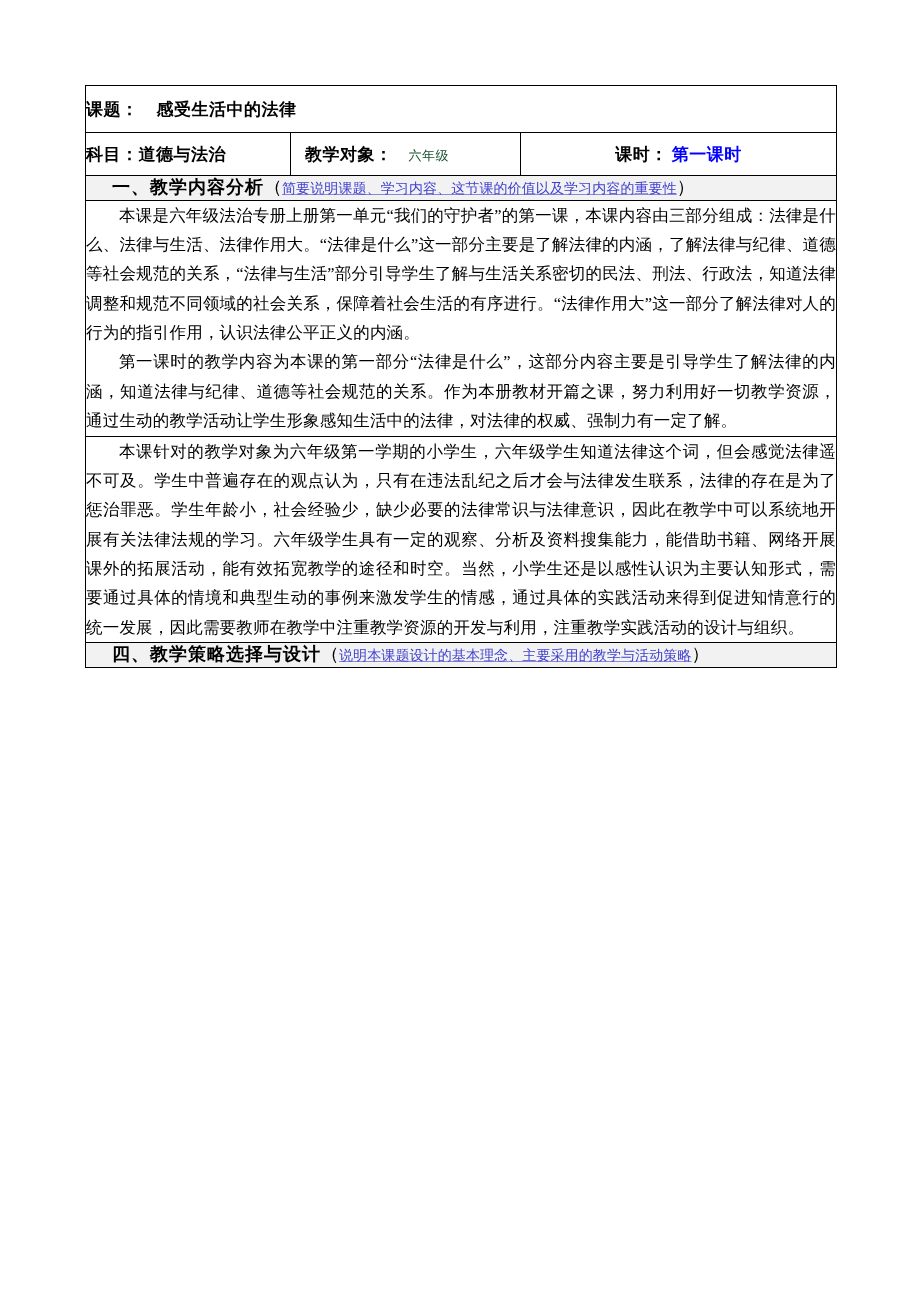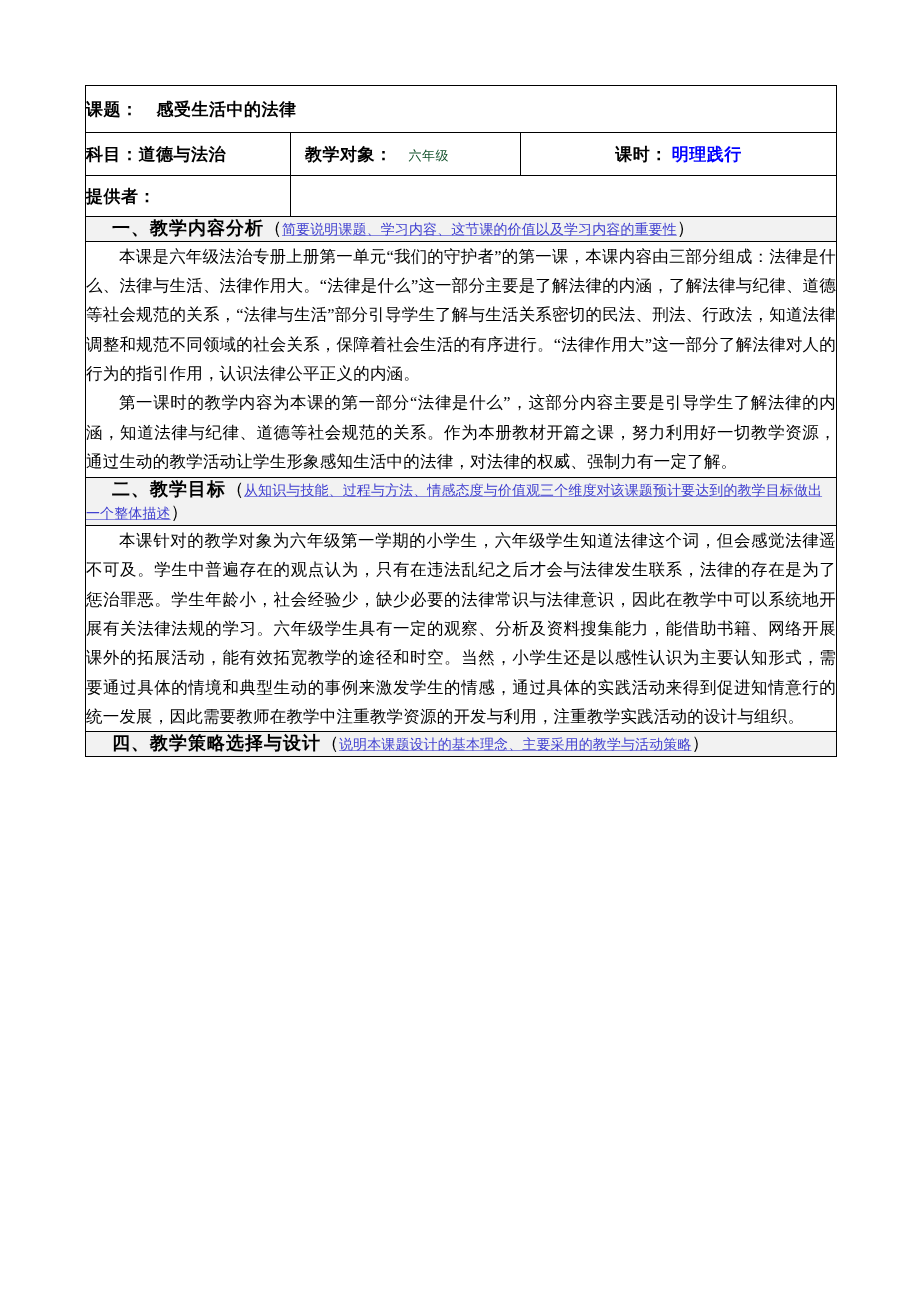--- a/index.html
+++ b/index.html
@@ -138,54 +138,39 @@
         <td class="cell-pad">
           <span class="lbl">科目：道德与法治</span>
         </td>
         <td class="cell-pad" style="padding-left:14px">
           <span class="lbl">教学对象：</span>
           <span style="display:inline-block;width:8px"></span>
           <span class="val-small">六年级</span>
         </td>
         <td class="cell-pad meta-right">
           <span class="lbl">课时：</span>
-          <span class="val-blue">明理践行</span>
+          <span class="val-blue">第一课时</span>
         </td>
       </tr>
 
-      <tr class="row-prov">
-        <td class="cell-pad">
-          <span class="lbl">提供者：</span>
-        </td>
-        <td colspan="2" class="cell-pad">
-          <span class="val-title"></span>
-        </td>
-      </tr>
 
       <tr>
         <td colspan="3" class="sec-head">
           <div class="sec-head-inner">
             <span class="sec-num">一、教学内容分析</span><span class="sec-paren">（</span><span class="sec-note">简要说明课题、学习内容、这节课的价值以及学习内容的重要性</span><span class="sec-paren">）</span>
           </div>
         </td>
       </tr>
       <tr>
         <td colspan="3" class="body-cell">
           <p class="para">本课是六年级法治专册上册第一单元“我们的守护者”的第一课，本课内容由三部分组成：法律是什么、法律与生活、法律作用大。“法律是什么”这一部分主要是了解法律的内涵，了解法律与纪律、道德等社会规范的关系，“法律与生活”部分引导学生了解与生活关系密切的民法、刑法、行政法，知道法律调整和规范不同领域的社会关系，保障着社会生活的有序进行。“法律作用大”这一部分了解法律对人的行为的指引作用，认识法律公平正义的内涵。</p>
           <p class="para">第一课时的教学内容为本课的第一部分“法律是什么”，这部分内容主要是引导学生了解法律的内涵，知道法律与纪律、道德等社会规范的关系。作为本册教材开篇之课，努力利用好一切教学资源，通过生动的教学活动让学生形象感知生活中的法律，对法律的权威、强制力有一定了解。</p>
         </td>
       </tr>
 
-      <tr>
-        <td colspan="3" class="sec-head">
-          <div class="sec-head-inner">
-            <span class="sec-num">二、教学目标</span><span class="sec-paren">（</span><span class="sec-note">从知识与技能、过程与方法、情感态度与价值观三个维度对该课题预计要达到的教学目标做出一个整体描述</span><span class="sec-paren">）</span>
-          </div>
-        </td>
-      </tr>
 
       <tr>
         <td colspan="3" class="body-cell">
           <p class="para">本课针对的教学对象为六年级第一学期的小学生，六年级学生知道法律这个词，但会感觉法律遥不可及。学生中普遍存在的观点认为，只有在违法乱纪之后才会与法律发生联系，法律的存在是为了惩治罪恶。学生年龄小，社会经验少，缺少必要的法律常识与法律意识，因此在教学中可以系统地开展有关法律法规的学习。六年级学生具有一定的观察、分析及资料搜集能力，能借助书籍、网络开展课外的拓展活动，能有效拓宽教学的途径和时空。当然，小学生还是以感性认识为主要认知形式，需要通过具体的情境和典型生动的事例来激发学生的情感，通过具体的实践活动来得到促进知情意行的统一发展，因此需要教师在教学中注重教学资源的开发与利用，注重教学实践活动的设计与组织。</p>
         </td>
       </tr>
 
       <tr>
         <td colspan="3" class="sec-head">
           <div class="sec-head-inner">

